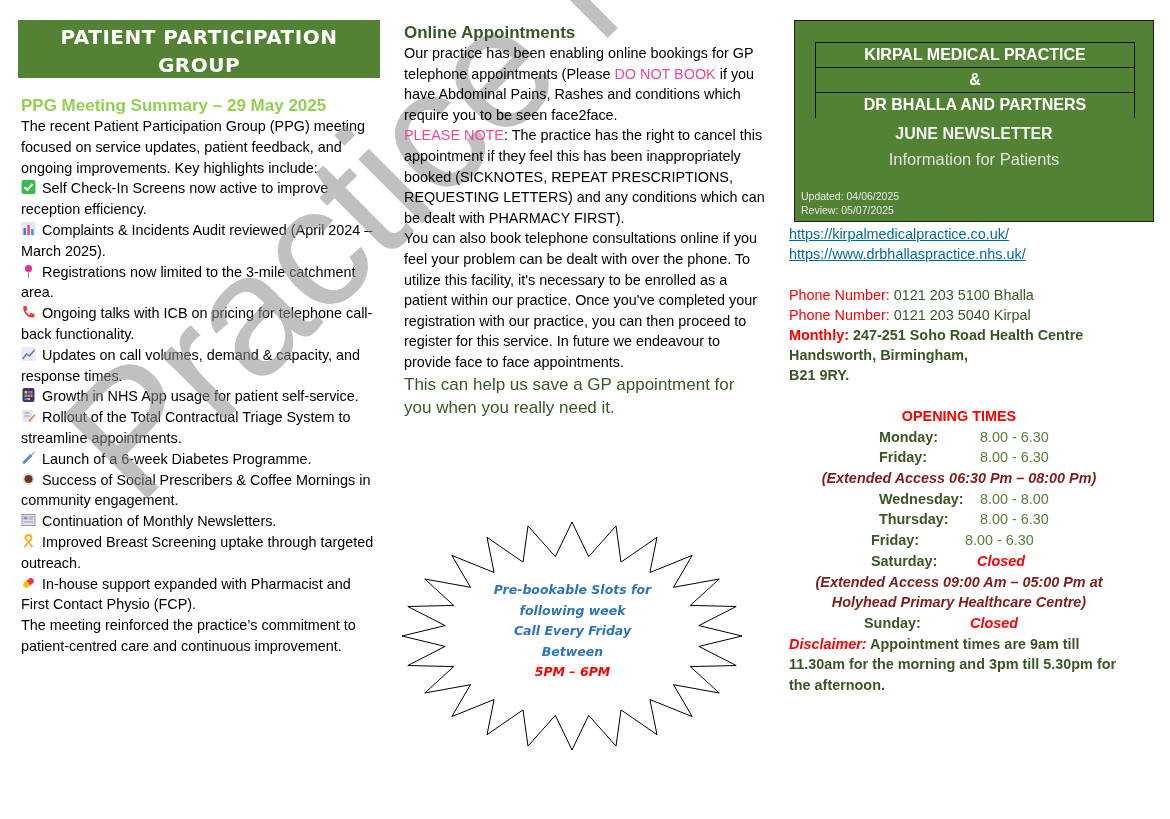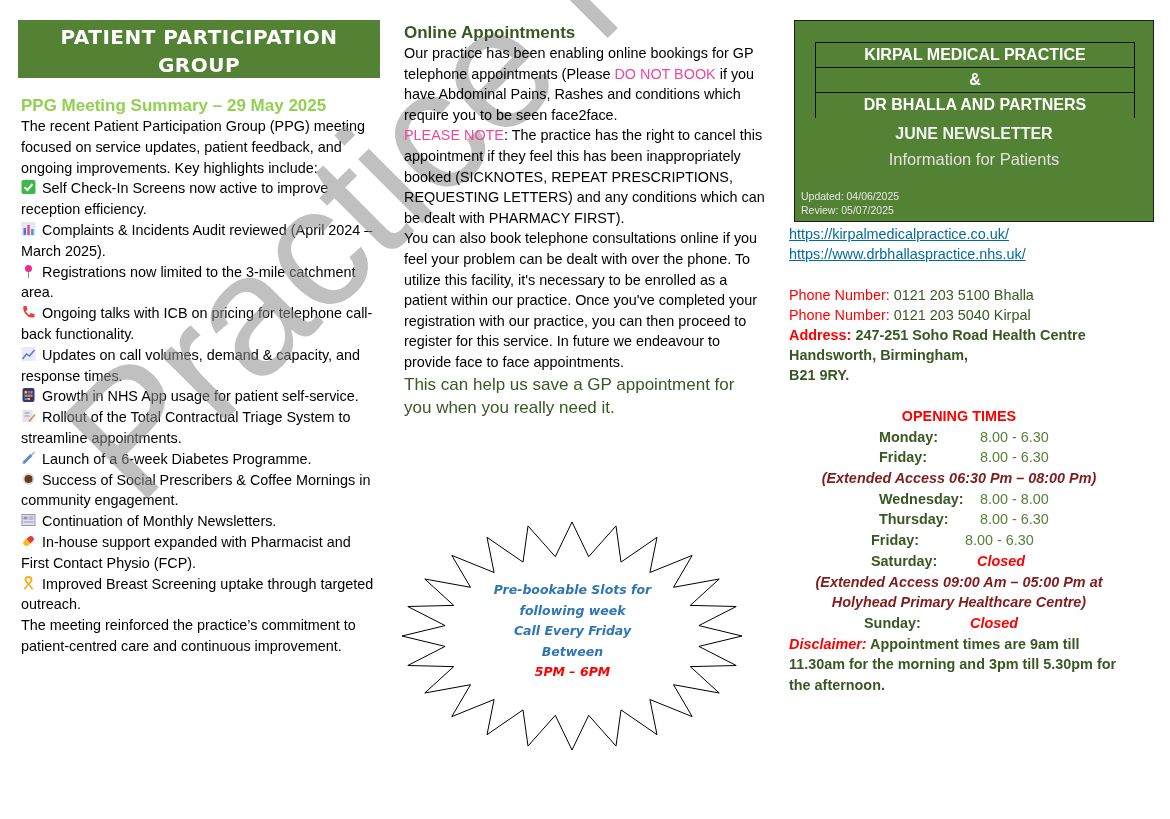--- a/index.html
+++ b/index.html
@@ -162,33 +162,33 @@
       <svg class="emoji" viewBox="0 0 14 14">
           <rect x="0.5" y="1.5" width="13" height="11" fill="#e4e0ee" stroke="#9a94b4"></rect>
           <rect x="2" y="3.5" width="4" height="3" fill="#9a94b4"></rect>
           <line x1="7" y1="4" x2="12" y2="4" stroke="#9a94b4"></line>
           <line x1="7" y1="6" x2="12" y2="6" stroke="#9a94b4"></line>
           <line x1="2" y1="9" x2="12" y2="9" stroke="#9a94b4"></line>
         </svg><span>Continuation of Monthly Newsletters.</span>
     </span>
     <span class="bullet">
       <svg class="emoji" viewBox="0 0 14 14">
+          <path d="M7 1 Q10 1 10 4 Q10 6 7 8 Q4 6 4 4 Q4 1 7 1 Z" fill="none" stroke="#f4b020" stroke-width="2"></path>
+          <path d="M6 8 L2 13 L4 13.5 L7 9 L10 13.5 L12 13 L8 8" fill="#f4b020"></path>
+        </svg><span>Improved Breast Screening uptake through targeted outreach.</span>
+    </span>
+    <span class="bullet">
+      <svg class="emoji" viewBox="0 0 14 14">
           <g transform="rotate(-40 7 7)">
             <rect x="1" y="4" width="6" height="6" rx="3" fill="#f4c020"></rect>
             <rect x="7" y="4" width="6" height="6" rx="3" fill="#e83a3a"></rect>
             <rect x="5" y="4" width="4" height="6" fill="#e83a3a"></rect>
             <rect x="4" y="4" width="3" height="6" fill="#f4c020"></rect>
           </g>
         </svg><span>In-house support expanded with Pharmacist and First Contact Physio (FCP).</span>
-    </span>
-    <span class="bullet">
-      <svg class="emoji" viewBox="0 0 14 14">
-          <path d="M7 1 Q10 1 10 4 Q10 6 7 8 Q4 6 4 4 Q4 1 7 1 Z" fill="none" stroke="#f4b020" stroke-width="2"></path>
-          <path d="M6 8 L2 13 L4 13.5 L7 9 L10 13.5 L12 13 L8 8" fill="#f4b020"></path>
-        </svg><span>Improved Breast Screening uptake through targeted outreach.</span>
     </span>
 
     <span class="bullet">The meeting reinforced the practice’s commitment to patient-centred care and continuous improvement.</span>
   </div>
 </div>
 
 <div class="watermark">Practice NEWSLETTER</div>
 
 <div class="col-mid">
   <div class="oa-heading">Online Appointments</div>
@@ -226,21 +226,21 @@
     <div>Review:   05/07/2025</div>
   </div>
 </div>
 
 <div class="col-right">
   <a class="link">https://kirpalmedicalpractice.co.uk/</a>
   <a class="link">https://www.drbhallaspractice.nhs.uk/</a>
   <div class="contact">
     <div><span class="red-label">Phone Number:</span> <span>0121 203 5100 Bhalla</span></div>
     <div><span class="red-label">Phone Number:</span> <span>0121 203 5040 Kirpal</span></div>
-    <div class="addr"><span class="red-label">Address:</span> <span>247-251 Soho Road Health Centre</span></div>
+    <div class="addr"><span class="red-label">Monthly:</span> <span>247-251 Soho Road Health Centre</span></div>
     <div class="addr">Handsworth, Birmingham,</div>
     <div class="addr">B21 9RY.</div>
   </div>
 </div>
 
 <div class="hours">
   <div class="hours-title">OPENING TIMES</div>
   <div class="hrow">
       <span class="day" style="left:90px">Monday:</span>
       <span class="time" style="left:191px">8.00 - 6.30</span>

